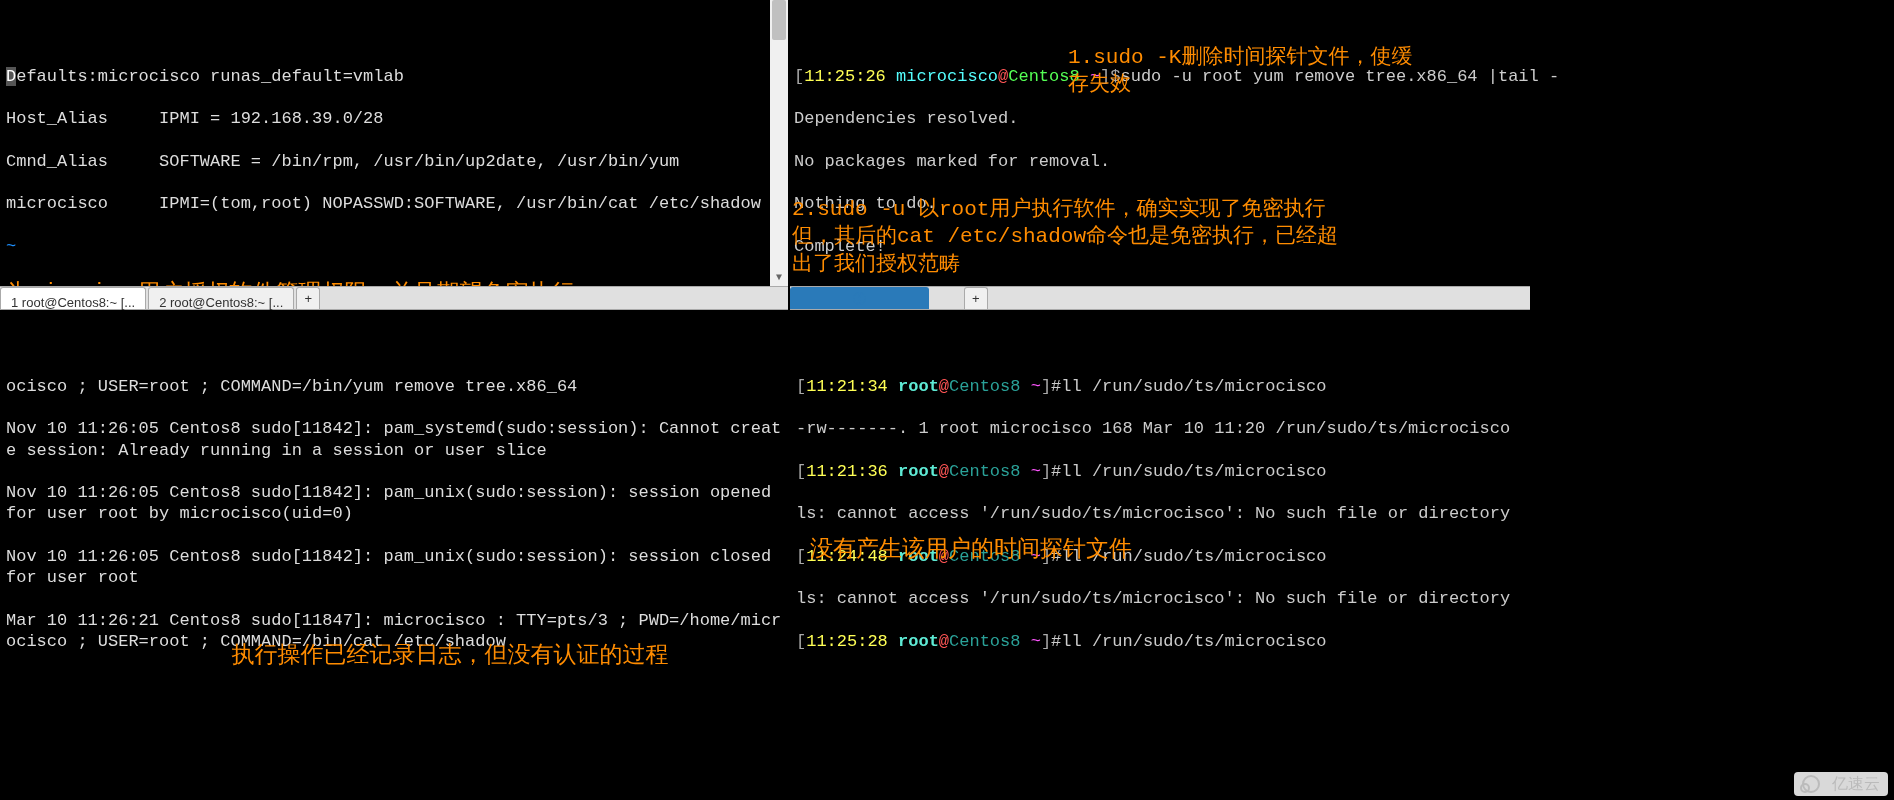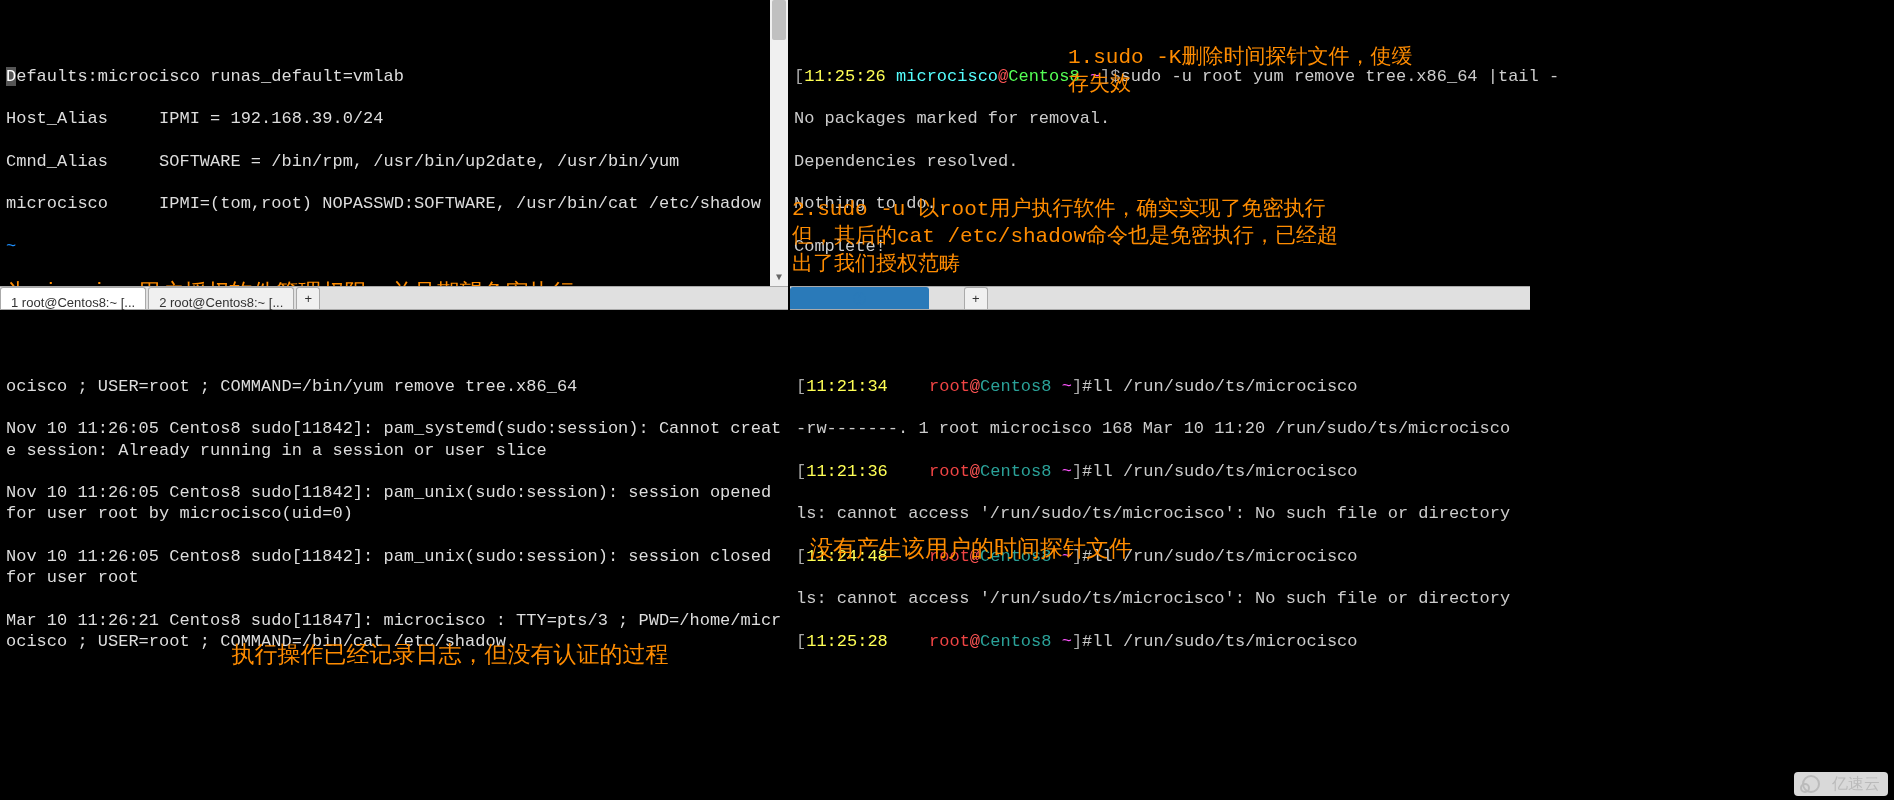--- a/index.html
+++ b/index.html
@@ -60,21 +60,21 @@
   .tilde { color: #1e90ff; }
   .anno  { color: #ff8c00; font-size:23px; font-family:"Microsoft YaHei","Segoe UI",sans-serif; white-space:normal; line-height:1.3;}
   .anno.small{font-size:21px;font-family:Liberation Mono, monospace;}
   .tl .cfg { color: #ddd; }
   .cfghi { background:#555; color:#fff;}
   .ps1-time { color: #ffff55; }
   .ps1-user { color: #55ffff; }
   .ps1-at   { color: #ff5555; }
   .ps1-host { color: #55ff55; }
   .ps1-dir  { color: #ff55ff; }
-  .ps1-root { color: #ef4444; font-weight:normal;margin-left:31px;}
+  .ps1-root { color: #5eead4; font-weight:bold;}
   .ps1-root-host{ color:#2aa198;}
   .bracket { color:#aaa;}
   .out { color:#ccc;}
   .err { color:#ccc;}
   .loglines { color:#ddd;}
   .watermark{
     position:absolute; right:6px; bottom:4px;
     font-family:"Segoe UI",sans-serif; font-size:16px; color:#bbb;
     background:rgba(255,255,255,0.85); padding:2px 8px; border-radius:4px;
     display:flex; align-items:center; gap:12px;
@@ -83,43 +83,43 @@
   .watermark .wm-icon::after{content:"";position:absolute;width:6px;height:6px;border:2px solid #bbb;border-radius:50%;left:-4px;top:6px;}
   .line{display:block;}
   .padli{padding:2px 6px;}
 </style>
 </head>
 <body>
 
 <div class="quad tl">
   <div class="padli cfg">
 <span class="line"><span class="cfghi">D</span><span>efaults:microcisco runas_default=vmlab</span></span>
-<span class="line">Host_Alias     IPMI = 192.168.39.0/24</span>
+<span class="line">Host_Alias     IPMI = 192.168.39.0/28</span>
 <span class="line">Cmnd_Alias     SOFTWARE = /bin/rpm, /usr/bin/up2date, /usr/bin/yum</span>
 <span class="line">microcisco     IPMI=(tom,root) NOPASSWD:SOFTWARE, /usr/bin/cat /etc/shadow</span>
 <span class="line tilde">~</span>
 <span class="line anno">为microcisco用户授权软件管理权限，并且期望免密执行</span>
 
 
 
 
 
   </div>
   <div class="scrollbar">
     <span class="arrow up">▲</span>
     <div class="thumb"></div>
     <span class="arrow dn">▼</span>
   </div>
 </div>
 
 <div class="quad tr">
   <div class="padli">
 <span class="line"><span class="bracket">[</span><span class="ps1-time">11:25:26</span> <span class="ps1-user">microcisco</span><span class="ps1-at">@</span><span class="ps1-host">Centos8</span> <span class="ps1-dir">~</span><span class="bracket">]$</span><span class="out">sudo -u root yum remove tree.x86_64 |tail -3</span></span>
+<span class="line out">Dependencies resolved.</span>
 <span class="line out">No packages marked for removal.</span>
-<span class="line out">Dependencies resolved.</span>
 <span class="line out">Nothing to do.</span>
 <span class="line out">Complete!</span>
 
 
 
   </div>
   <div class="anno small" style="position:absolute;left:280px;top:44px;width:480px;"><span>1.sudo -K删除时间探针文件，使缓</span><br><span>存失效</span></div>
   <div class="anno small" style="position:absolute;left:4px;top:196px;width:760px;"><span>2.sudo -u 以root用户执行软件，确实实现了免密执行</span><br><span>但，其后的cat /etc/shadow命令也是免密执行，已经超</span><br><span>出了我们授权范畴</span></div>
 </div>
 

